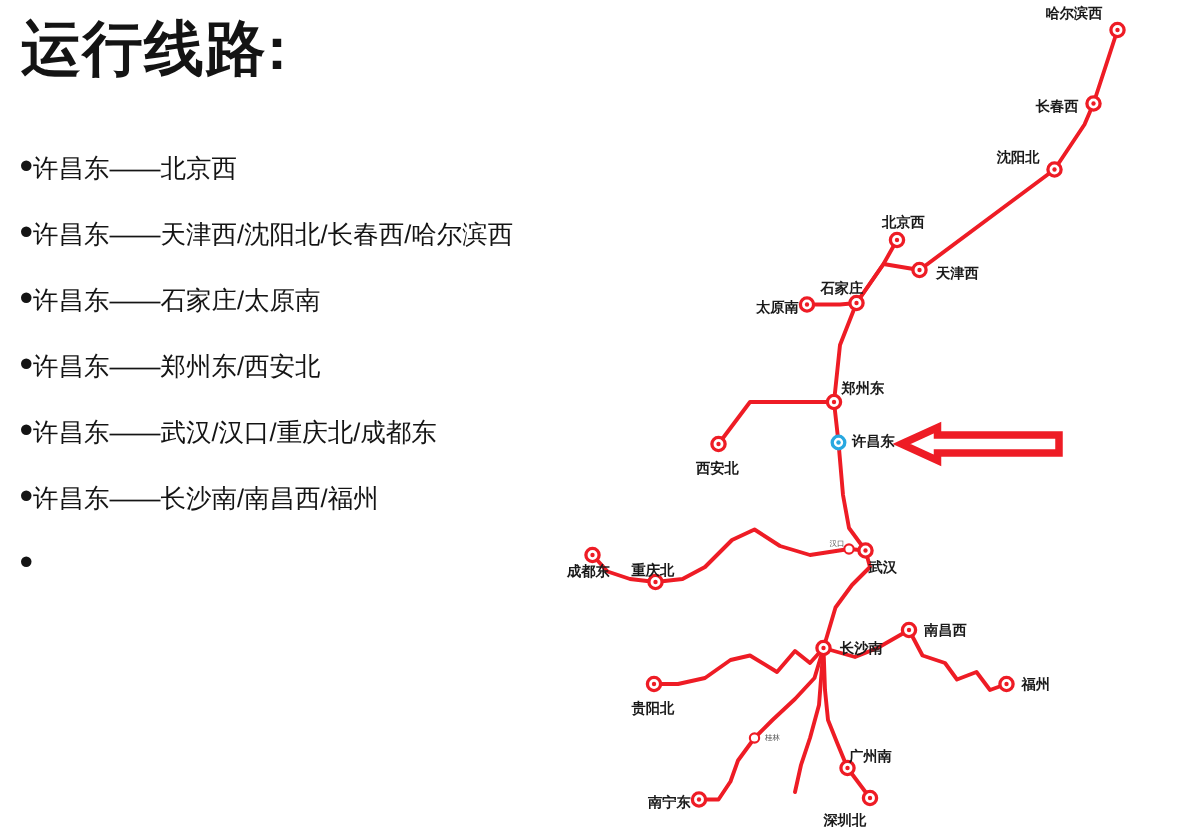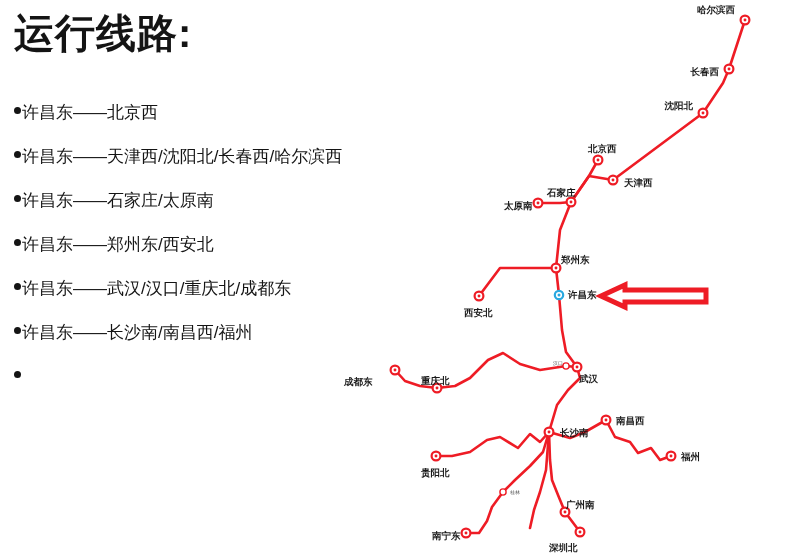--- a/index.html
+++ b/index.html
@@ -193,21 +193,21 @@
         <div class="station-label" style="left: 693px; top: 101px; transform: translateX(-100%);">沈阳北</div>
         <div class="station-label" style="left: 588px; top: 144px;">北京西</div>
         <div class="station-label" style="left: 624px; top: 178px;">天津西</div>
         <div class="station-label" style="left: 547px; top: 188px;">石家庄</div>
         <div class="station-label" style="left: 504px; top: 201px;">太原南</div>
         <div class="station-label" style="left: 529px; top: 255px; margin-left: 32px;">郑州东</div>
         <div class="station-label" style="left: 568px; top: 290px;">许昌东</div>
         <div class="station-label" style="left: 444px; top: 308px; margin-left: 20px;">西安北</div>
         <div class="station-label tiny" style="left: 553px; top: 361px;">汉口</div>
         <div class="station-label" style="left: 558px; top: 374px; padding-left: 21px;">武汉</div>
-        <div class="station-label" style="left: 344px; top: 377px;">成都东</div>
+        <div class="station-label" style="left: 378px; top: 377px; font-family: Liberation Mono, monospace;">成都东</div>
         <div class="station-label" style="left: 421px; top: 376px;">重庆北</div>
         <div class="station-label" style="left: 560px; top: 428px;">长沙南</div>
         <div class="station-label" style="left: 616px; top: 416px;">南昌西</div>
         <div class="station-label" style="left: 681px; top: 452px;">福州</div>
         <div class="station-label" style="left: 421px; top: 468px;">贵阳北</div>
         <div class="station-label tiny" style="left: 510px; top: 490px;">桂林</div>
         <div class="station-label" style="left: 432px; top: 531px;">南宁东</div>
         <div class="station-label" style="left: 566px; top: 500px;">广州南</div>
         <div class="station-label" style="left: 549px; top: 543px;">深圳北</div>
       </div>

